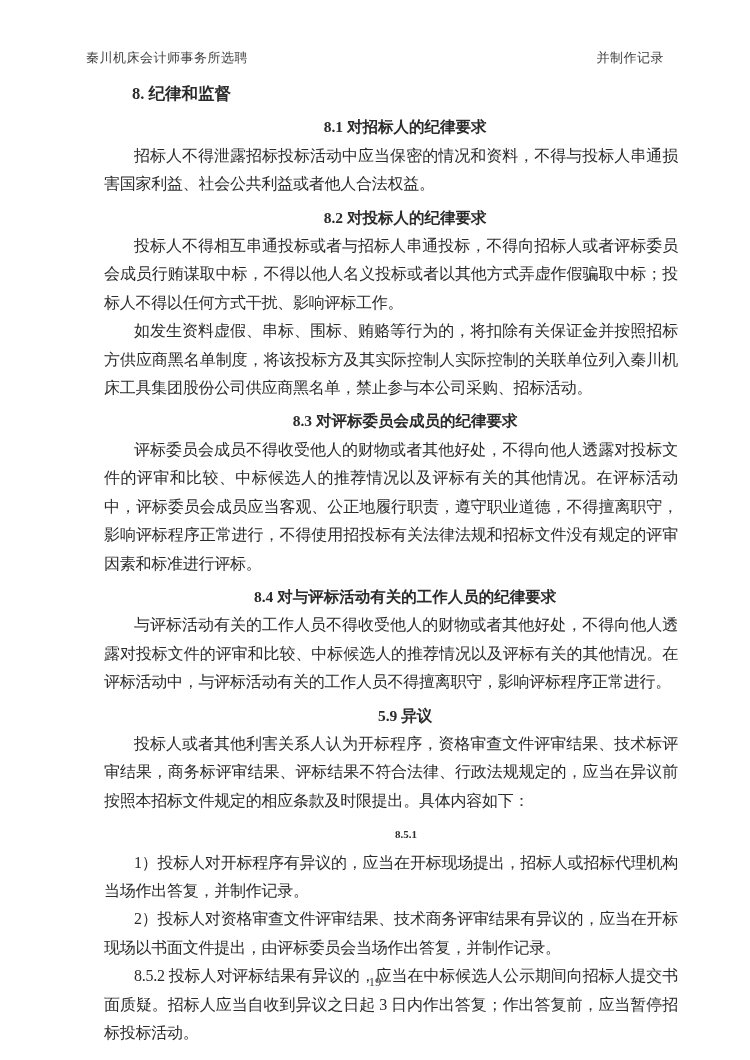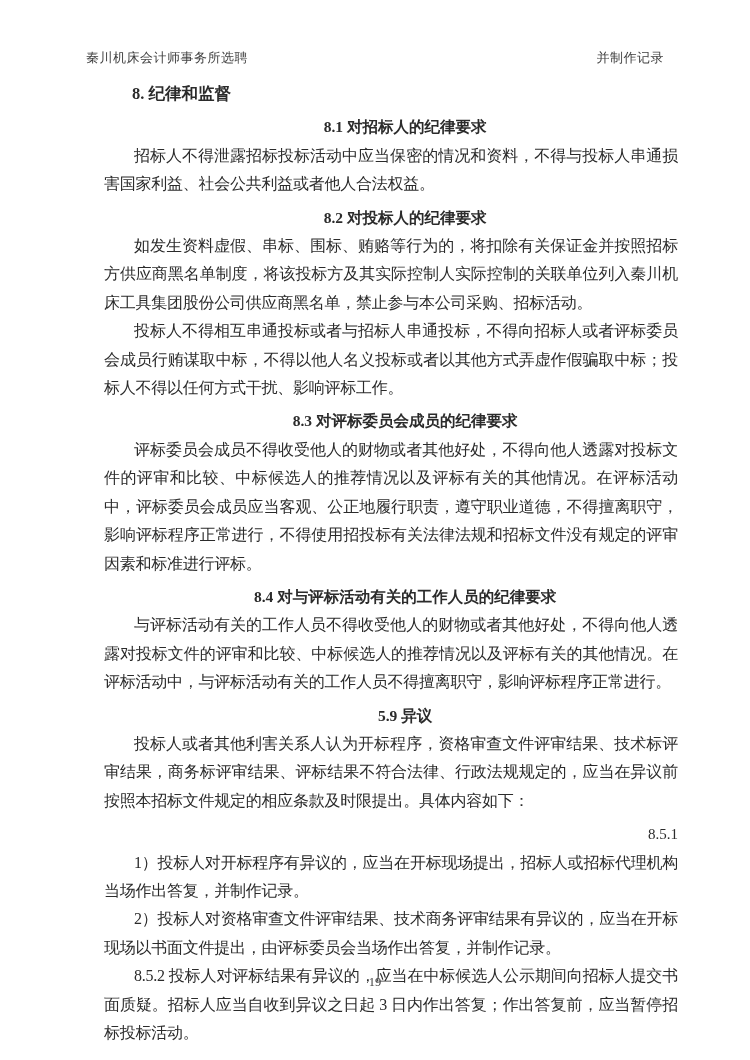--- a/index.html
+++ b/index.html
@@ -54,24 +54,25 @@
     text-indent: 28px;
     margin-top: 5px;
     text-align: center;
   }
   .p {
     font-size: 16px;
     letter-spacing: -0.25px;
     text-indent: 30px;
   }
   .pnum {
-    font-size: 15px;
+    font-size: 11px;
     text-indent: 30px;
     margin-top: 5px;
-    text-align: right;
+    text-align: center;
+    font-weight: bold;
   }
   .page-footer {
     position: absolute;
     top: 975px;
     left: 0;
     width: 100%;
     text-align: center;
     font-size: 12.5px;
     color: #404040;
   }
@@ -84,22 +85,22 @@
   <div class="page-header">
     <span>秦川机床会计师事务所选聘</span>
     <span>并制作记录</span>
   </div>
 
   <div class="doc-body">
     <p class="blk h1">8. 纪律和监督</p>
     <p class="blk h2">8.1 对招标人的纪律要求</p>
     <p class="blk p">招标人不得泄露招标投标活动中应当保密的情况和资料，不得与投标人串通损害国家利益、社会公共利益或者他人合法权益。</p>
     <p class="blk h2">8.2 对投标人的纪律要求</p>
+    <p class="blk p">投标人不得相互串通投标或者与招标人串通投标，不得向招标人或者评标委员会成员行贿谋取中标，不得以他人名义投标或者以其他方式弄虚作假骗取中标；投标人不得以任何方式干扰、影响评标工作。</p>
     <p class="blk p">如发生资料虚假、串标、围标、贿赂等行为的，将扣除有关保证金并按照招标方供应商黑名单制度，将该投标方及其实际控制人实际控制的关联单位列入秦川机床工具集团股份公司供应商黑名单，禁止参与本公司采购、招标活动。</p>
-    <p class="blk p">投标人不得相互串通投标或者与招标人串通投标，不得向招标人或者评标委员会成员行贿谋取中标，不得以他人名义投标或者以其他方式弄虚作假骗取中标；投标人不得以任何方式干扰、影响评标工作。</p>
     <p class="blk h2">8.3 对评标委员会成员的纪律要求</p>
     <p class="blk p">评标委员会成员不得收受他人的财物或者其他好处，不得向他人透露对投标文件的评审和比较、中标候选人的推荐情况以及评标有关的其他情况。在评标活动中，评标委员会成员应当客观、公正地履行职责，遵守职业道德，不得擅离职守，影响评标程序正常进行，不得使用招投标有关法律法规和招标文件没有规定的评审因素和标准进行评标。</p>
     <p class="blk h2">8.4 对与评标活动有关的工作人员的纪律要求</p>
     <p class="blk p">与评标活动有关的工作人员不得收受他人的财物或者其他好处，不得向他人透露对投标文件的评审和比较、中标候选人的推荐情况以及评标有关的其他情况。在评标活动中，与评标活动有关的工作人员不得擅离职守，影响评标程序正常进行。</p>
     <p class="blk h2">5.9 异议</p>
     <p class="blk p">投标人或者其他利害关系人认为开标程序，资格审查文件评审结果、技术标评审结果，商务标评审结果、评标结果不符合法律、行政法规规定的，应当在异议前按照本招标文件规定的相应条款及时限提出。具体内容如下：</p>
     <p class="blk pnum">8.5.1</p>
     <p class="blk p">1）投标人对开标程序有异议的，应当在开标现场提出，招标人或招标代理机构当场作出答复，并制作记录。</p>
     <p class="blk p">2）投标人对资格审查文件评审结果、技术商务评审结果有异议的，应当在开标现场以书面文件提出，由评标委员会当场作出答复，并制作记录。</p>
     <p class="blk p">8.5.2 投标人对评标结果有异议的，应当在中标候选人公示期间向招标人提交书面质疑。招标人应当自收到异议之日起 3 日内作出答复；作出答复前，应当暂停招标投标活动。</p>

